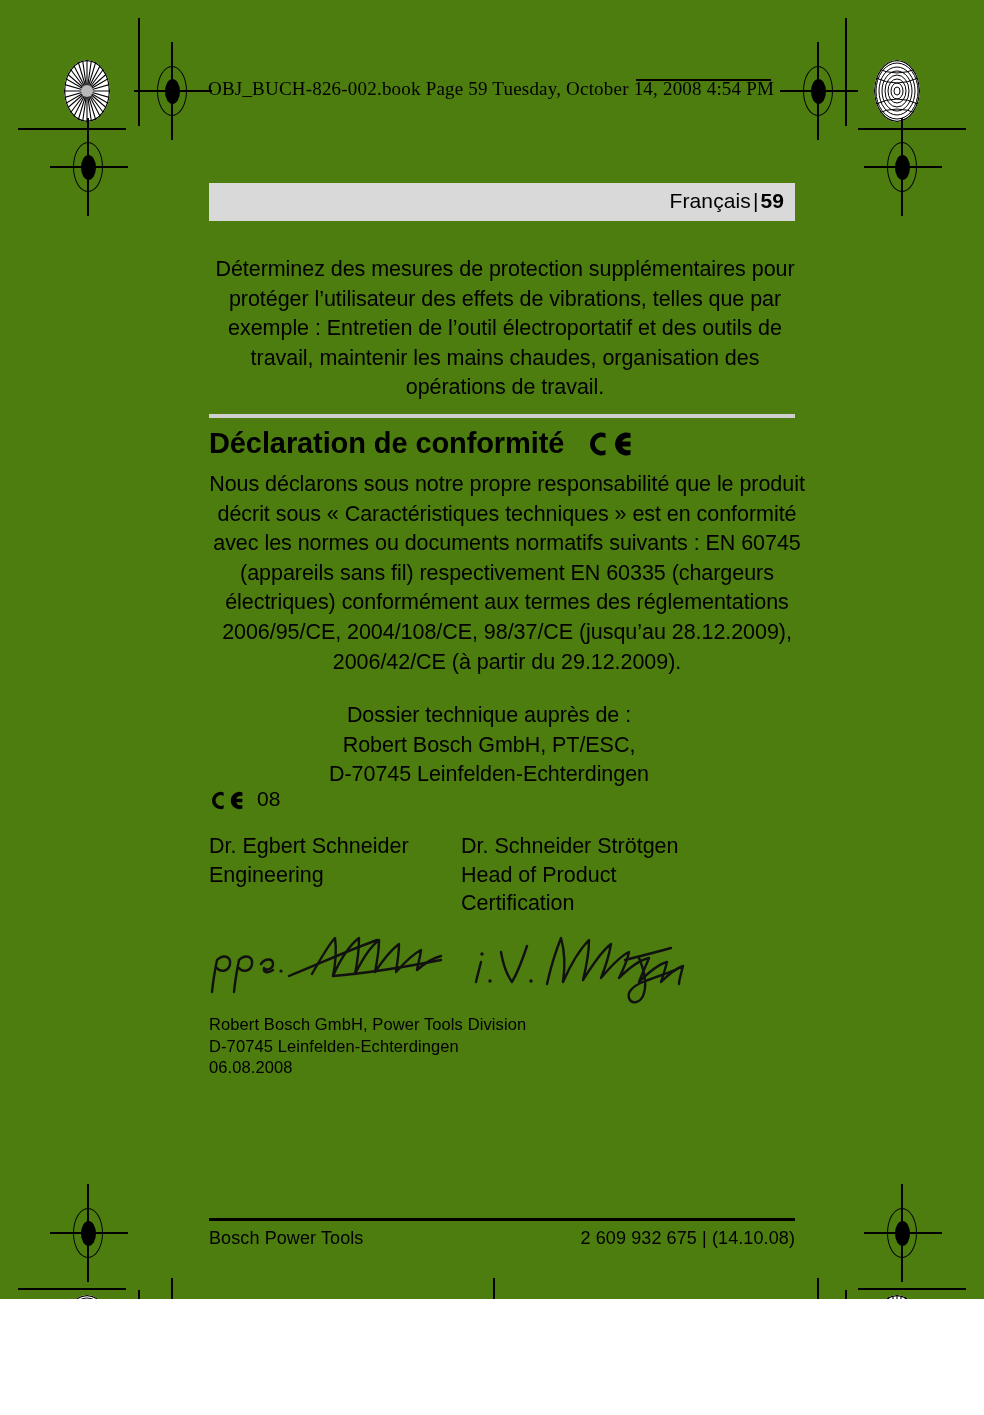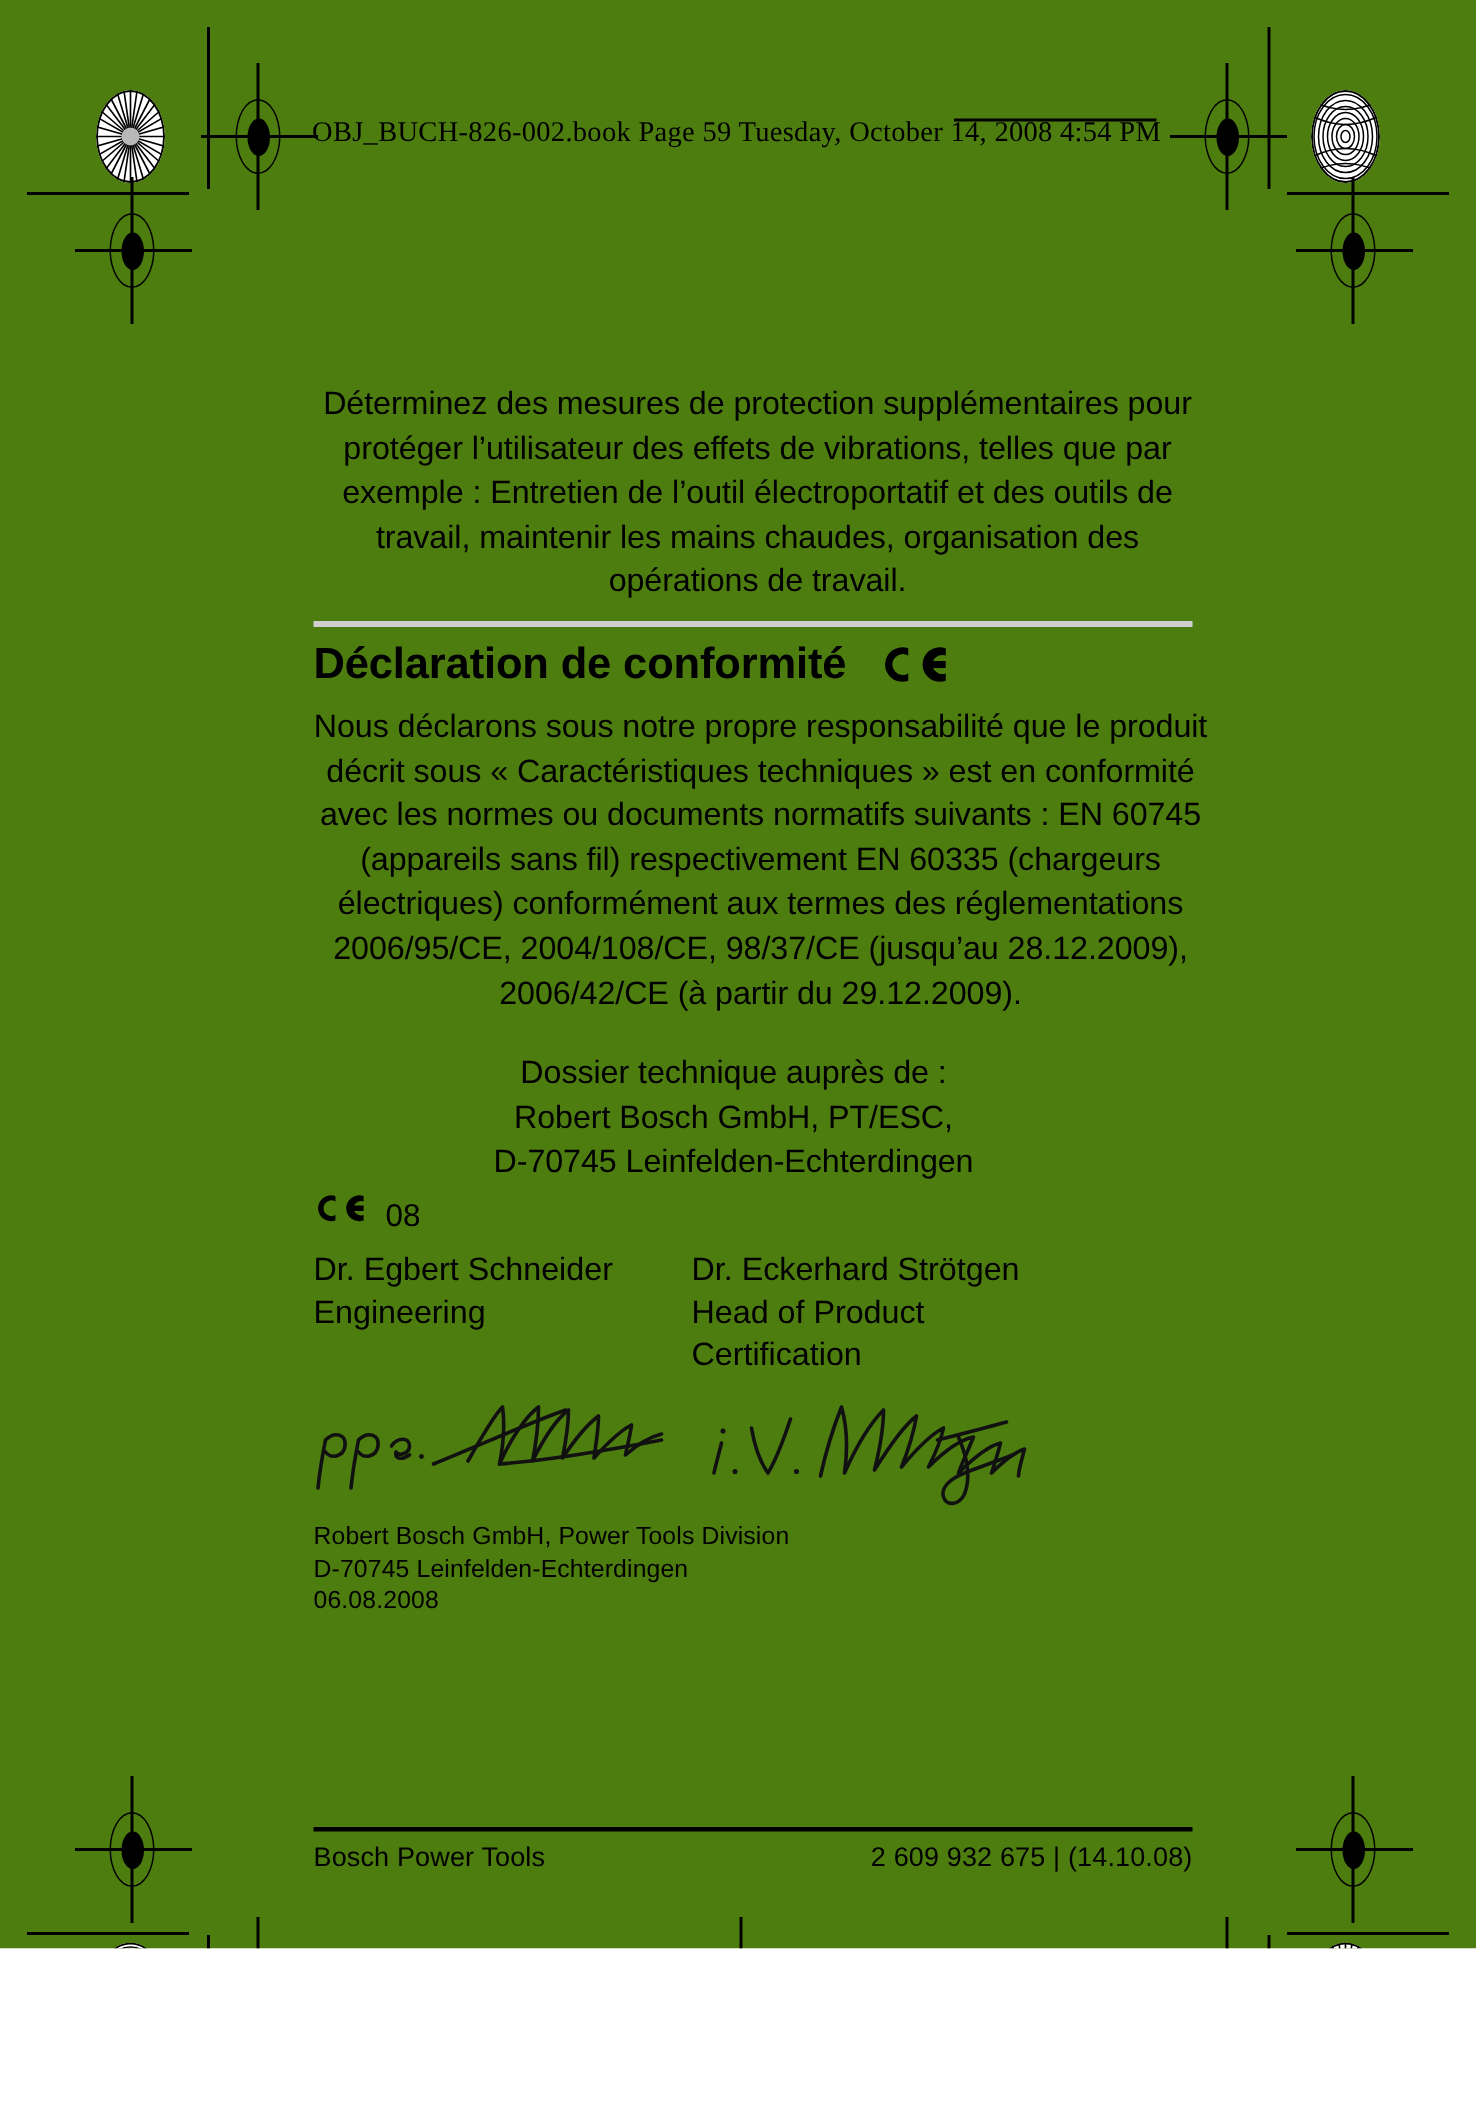--- a/index.html
+++ b/index.html
@@ -105,21 +105,21 @@
   #para3 { position: absolute; left: 209px; top: 701px; width: 560px; }
 
   #ce-line {
     position: absolute;
     left: 209px;
     top: 787px;
     display: flex;
     align-items: center;
     font-size: 21px;
   }
-  #ce-line .num { margin-left: 12px; margin-top: 12px; }
+  #ce-line .num { margin-left: 12px; }
 
   #signatories {
     position: absolute;
     left: 209px;
     top: 832px;
     width: 586px;
     display: flex;
     font-size: 21.5px;
     line-height: 28.5px;
   }
@@ -399,20 +399,23 @@
   <div class="regmark" style="left:792px; top:1300px;">
     <div class="vline"></div>
       <div class="hline"></div>
       <div class="ring"></div>
       <div class="dot"></div>
   </div>
 
   <div id="top-note-rule"></div>
   <div id="top-note">OBJ_BUCH-826-002.book  Page 59  Tuesday, October 14, 2008  4:54 PM</div>
 
+  <div class="header-bar">
+    <span>Français</span><span class="sep">|</span><span class="pageno">59</span>
+  </div>
 
   <div id="para1" class="body-text">Déterminez des mesures de protection supplémentaires pour protéger l’utilisateur des effets de vibrations, telles que par exemple : Entretien de l’outil électroportatif et des outils de travail, maintenir les mains chaudes, organisation des opérations de travail.</div>
 
   <div id="rule1" class="rule-gray"></div>
 
   <div id="section-head">
     <span>Déclaration de conformité</span>
     <span class="ce-big">
       <svg width="48" height="30" viewBox="0 0 48 30" class="ce-mark">
         <path d="M19.5 4.2 A11.5 11.5 0 1 0 19.5 25.8 L19.5 21.0 A7.0 7.0 0 1 1 19.5 9.0 Z" fill="#000"></path>
@@ -436,21 +439,21 @@
     </span>
     <span class="num">08</span>
   </div>
 
   <div id="signatories">
     <div class="col-left">
       <div>Dr. Egbert Schneider</div>
       <div>Engineering</div>
     </div>
     <div class="col-right">
-      <div>Dr. Eckerhard Strötgen</div>
+      <div>Dr. Schneider Strötgen</div>
       <div>Head of Product</div>
       <div>Certification</div>
     </div>
   </div>
 
   <div id="signatures">
     <svg width="586" height="80" viewBox="0 0 586 80">
       <g fill="none" stroke="#111" stroke-linecap="round" stroke-linejoin="round">
 
         <g stroke-width="2.4">

